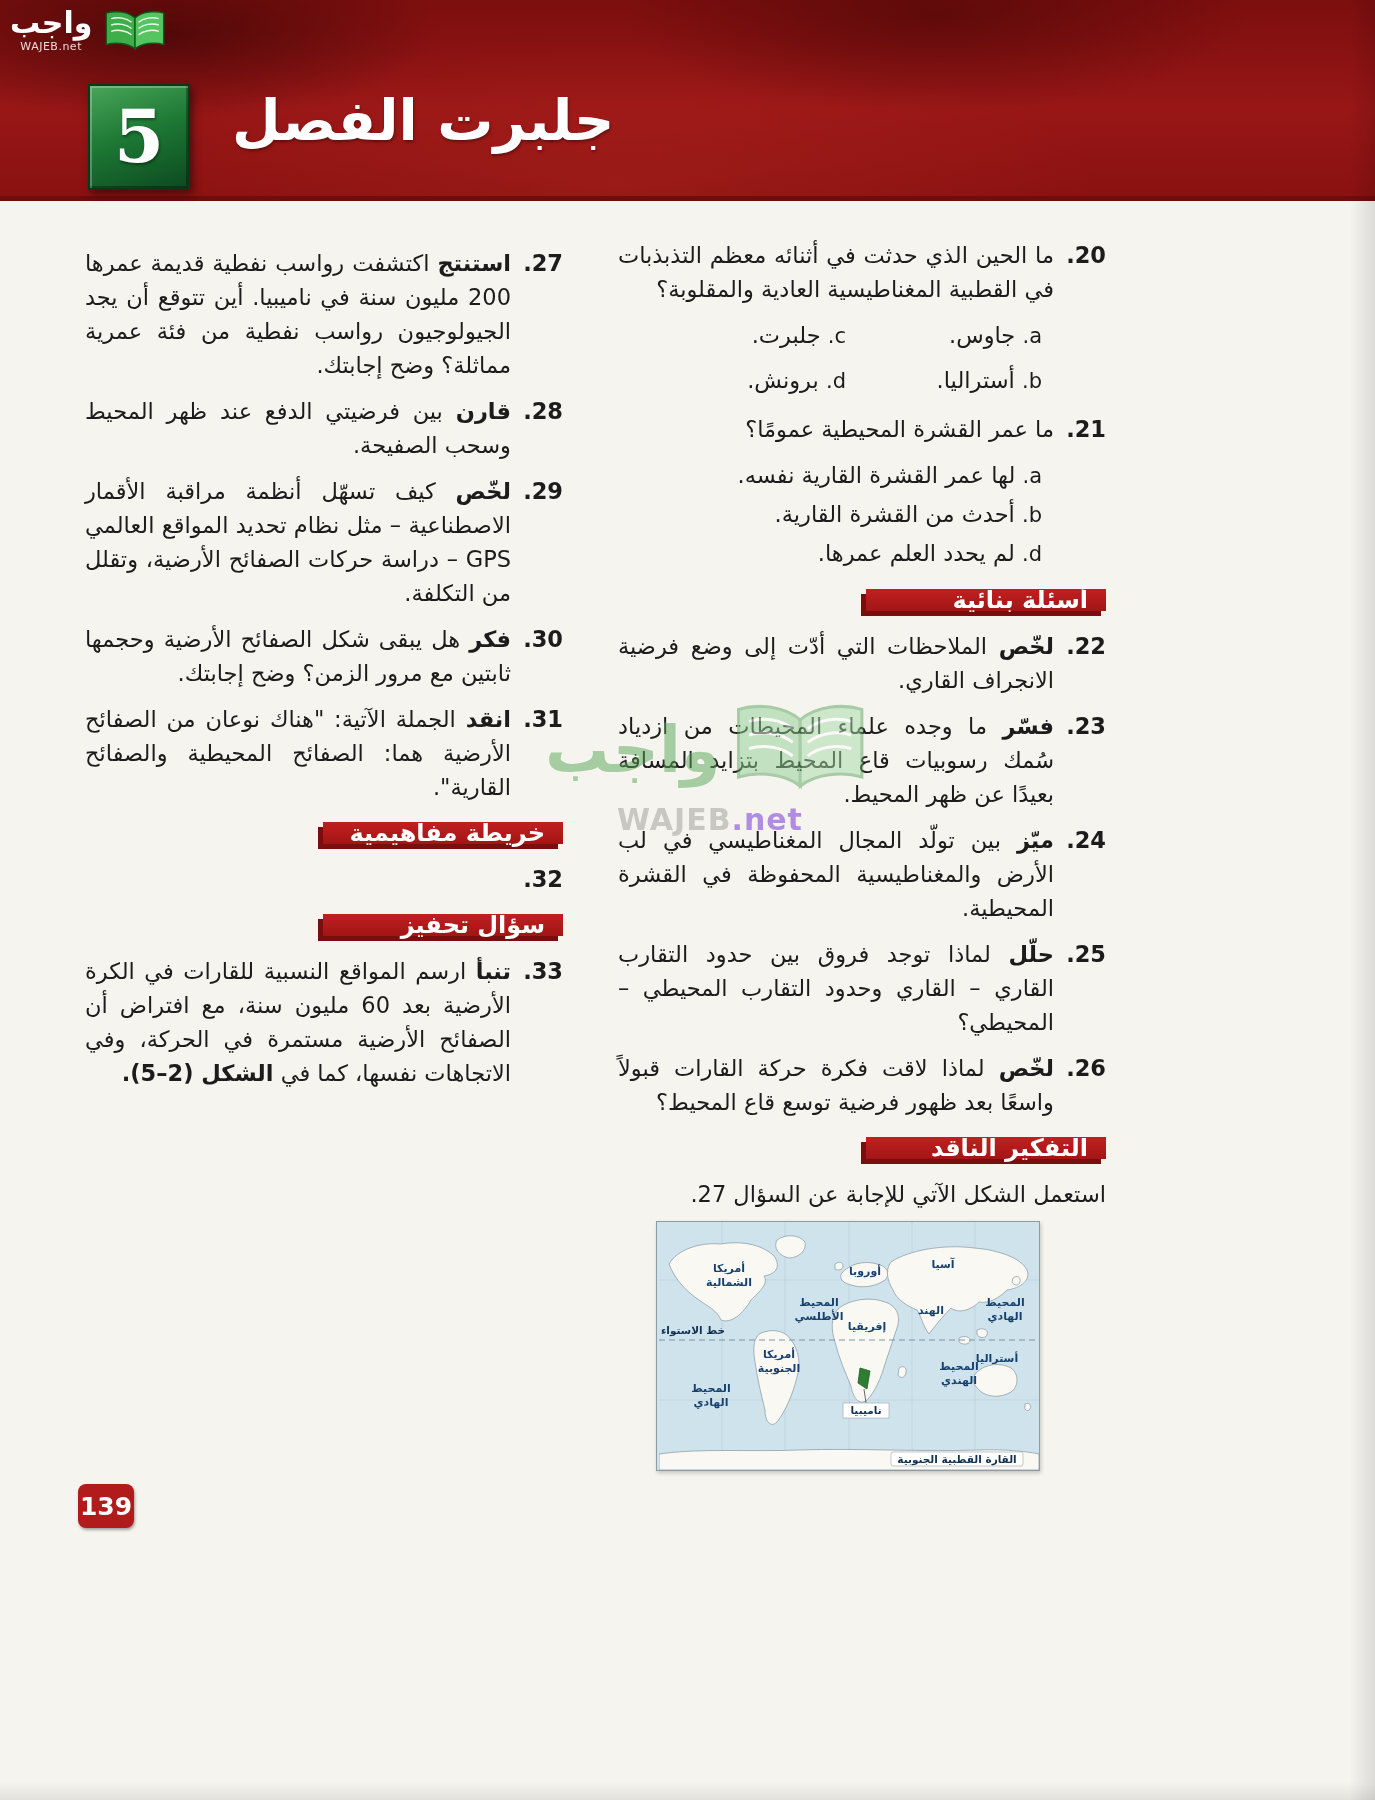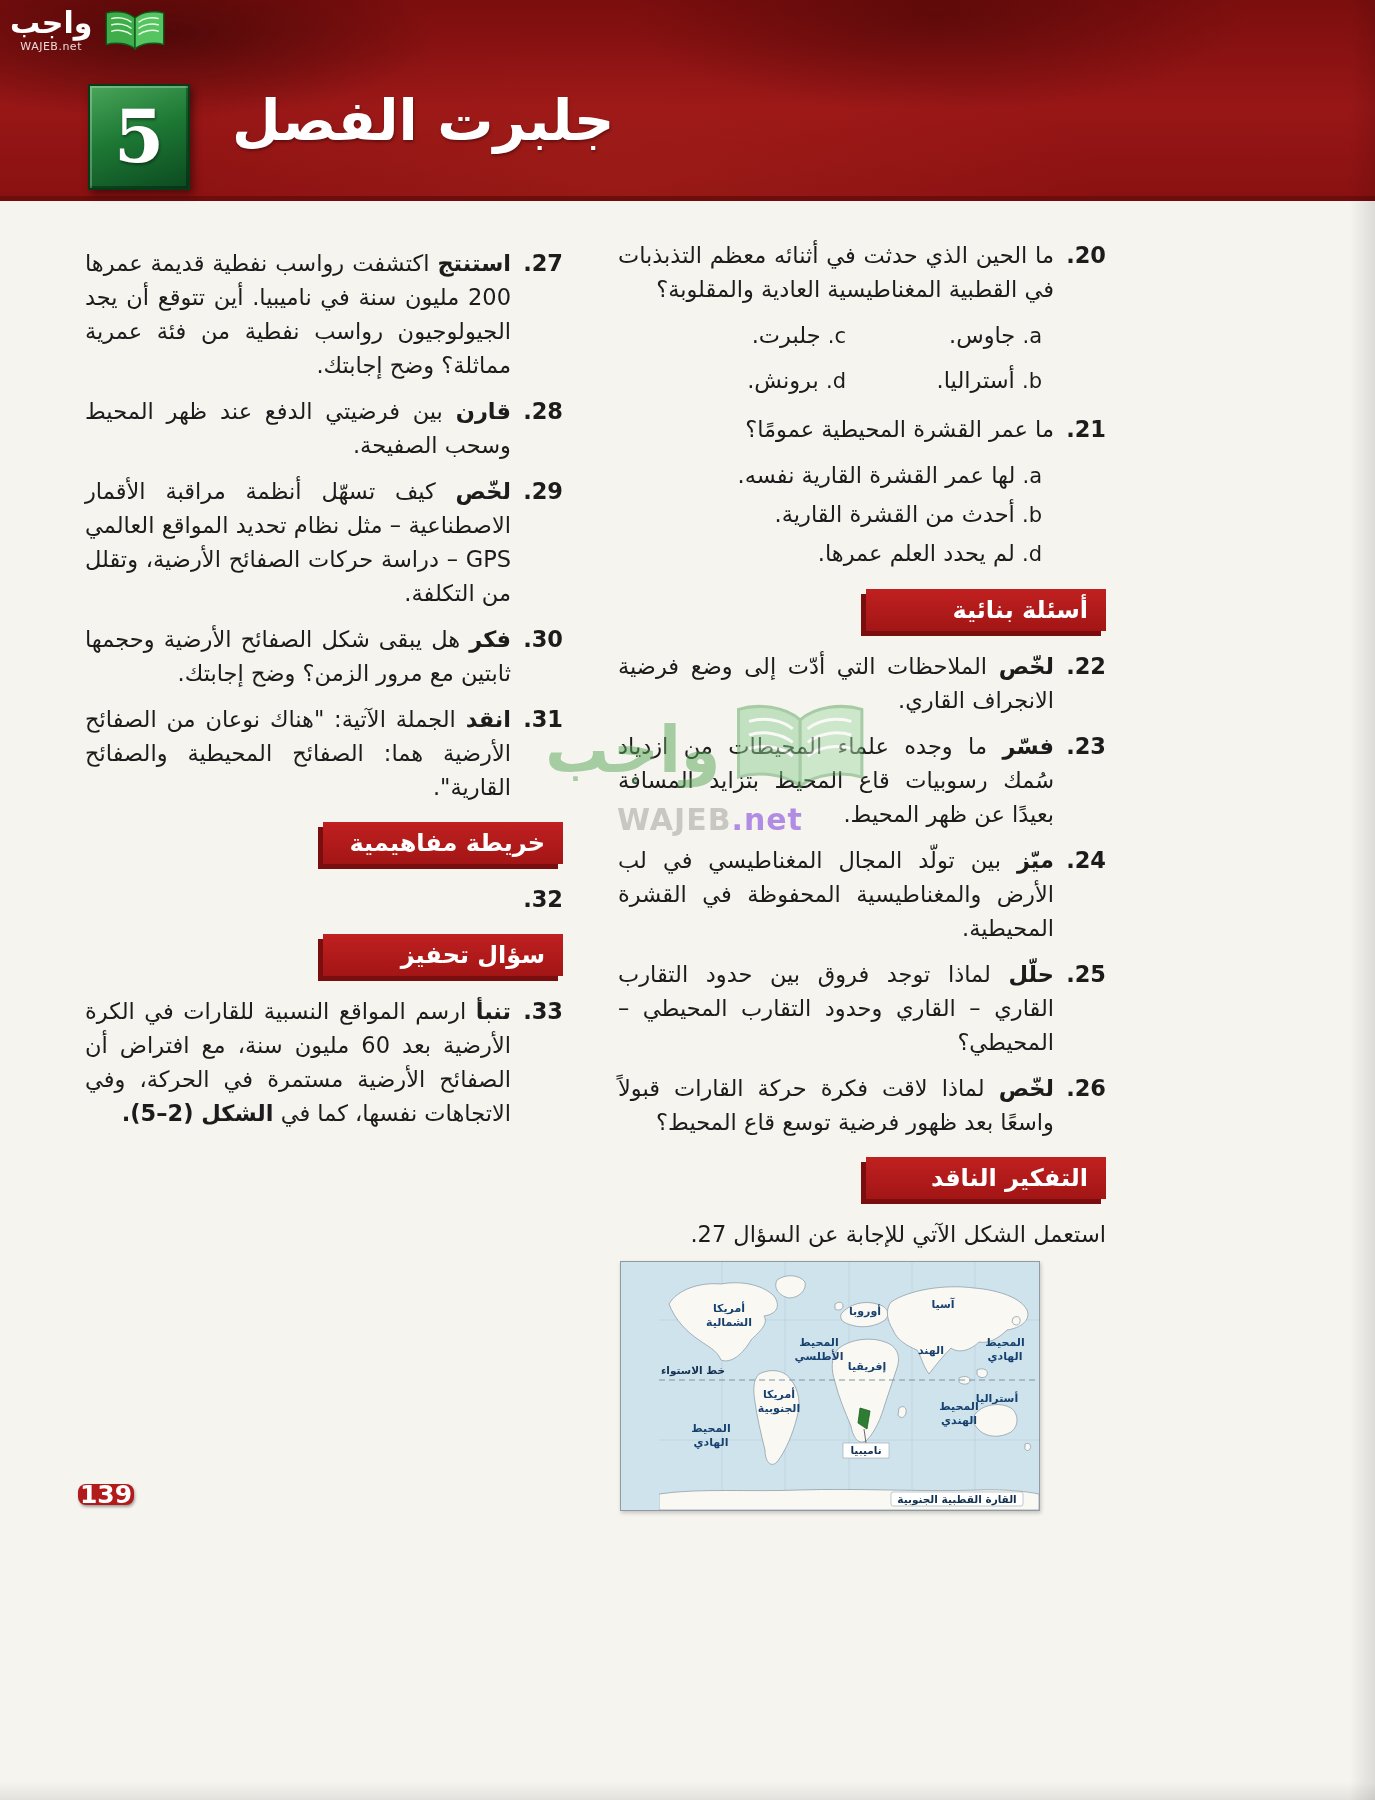--- a/index.html
+++ b/index.html
@@ -57,51 +57,50 @@
   
   .choices-grid{
     display:grid;grid-template-columns:1fr 1fr;gap:10px 8px;
     padding-right:64px;padding-left:40px;margin:2px 0 14px 0;
   }
   .choices-list{padding-right:64px;margin:2px 0 14px 0;}
   .choices-list .choice{margin-bottom:4px;}
   .letter{font-size:21px;}
   
   .banner{
-    width:240px;height:42px;margin:18px 0 18px auto;
+    width:240px;height:22px;margin:18px 0 18px auto;
     background:linear-gradient(180deg,#c02020 0%,#a31515 100%);
     box-shadow:-5px 5px 0 #7a0e0e;
     display:flex;align-items:center;
     padding:0 18px;box-sizing:border-box;
   }
   .banner span{color:#fff;font-weight:bold;font-size:24px;}
   .fig-note{font-weight:normal;margin:6px 0 10px 0;}
   
   .map-wrap{
     width:382px;margin:10px 66px 16px 0;
     border:1px solid #8f9aa2;background:#cfe3ed;
     box-shadow:1px 2px 4px rgba(0,0,0,.2);
     line-height:0;
-    padding-left:36px;
   }
   .mlbl{font-family:"DejaVu Sans", sans-serif;font-weight:bold;fill:#16406e;font-size:11px;}
   .mlbl-dark{font-family:"DejaVu Sans", sans-serif;font-weight:bold;fill:#123050;font-size:10.5px;}
   
   .watermark{
     position:absolute;left:545px;top:692px;width:330px;z-index:6;
     opacity:.5;pointer-events:none;text-align:center;direction:ltr;
   }
   .wm-row{display:flex;align-items:center;justify-content:center;gap:4px;}
   .wm-ar{color:#58a558;font-weight:bold;font-size:64px;text-shadow:0 0 2px #fff;}
   .book-lg{width:170px;height:116px;}
   .wm-site{color:#9b9b94;font-weight:bold;font-size:30px;letter-spacing:1px;margin-top:-6px;}
   .wm-site .net{color:#6d28d9;}
   
   .page-num{
-    position:absolute;left:78px;top:1484px;width:56px;height:21px;
+    position:absolute;left:78px;top:1484px;width:56px;height:44px;
     background:#b21b1b;border-radius:8px;
     display:flex;align-items:center;justify-content:center;
     color:#fff;font-weight:bold;font-size:25px;direction:ltr;
     box-shadow:1px 2px 3px rgba(0,0,0,.35);
   }
   
   .edge-right{position:absolute;top:0;right:0;width:26px;height:100%;z-index:9;
     background:linear-gradient(270deg,rgba(0,0,0,.10),transparent);}
   .edge-bottom{position:absolute;bottom:0;left:0;width:100%;height:18px;z-index:9;
     background:linear-gradient(0deg,rgba(0,0,0,.08),transparent);}

